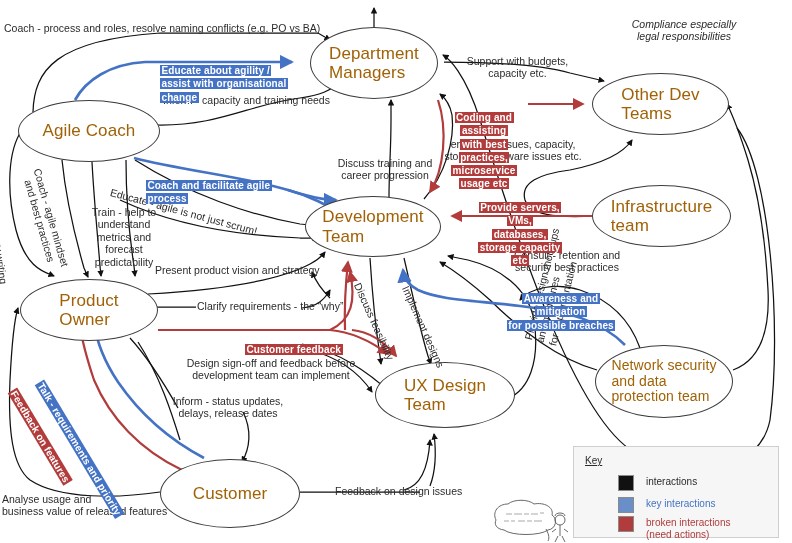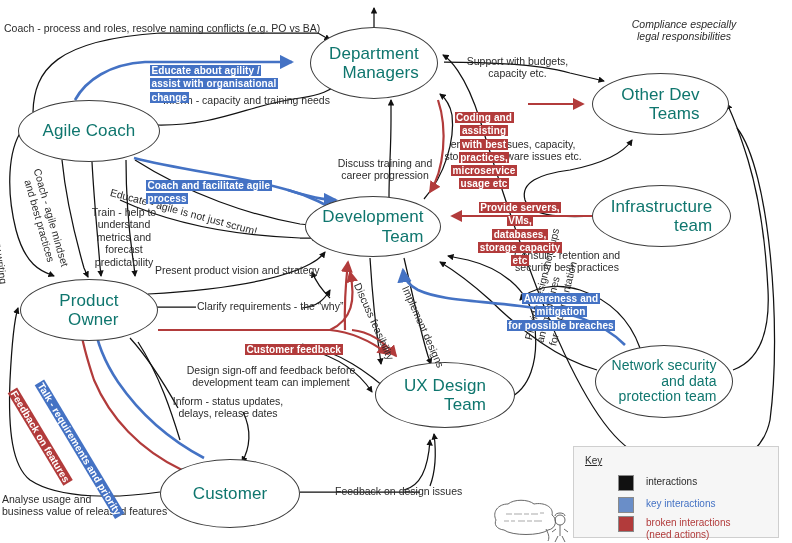--- a/index.html
+++ b/index.html
@@ -22,22 +22,22 @@
   }
   
   .node{
     position:absolute;
     border:1.3px solid #3c3c3c;
     border-radius:50%;
     background:#ffffff;
     display:flex;
     align-items:center;
     justify-content:center;
-    text-align:right;
-    color:#0f766e;
+    text-align:left;
+    color:#a16207;
     font-size:17px;
     line-height:1.12;
     letter-spacing:.1px;
     box-sizing:border-box;
     z-index:6;
   }
   .node.sm{font-size:14px;}
   
   .lbl{
     position:absolute;
@@ -293,40 +293,40 @@
 metrics and
 forecast
 predictability</div>
 
   <div class="lbl l" style="left:112px;top:186px;transform:rotate(15deg);transform-origin:left top;white-space:nowrap;">Educate - agile is not just scrum!</div>
 
   <div class="lbl l" style="left:155px;top:264px;">Present product vision and strategy</div>
 
   <div class="lbl l" style="left:197px;top:300px;">Clarify requirements - the “why”</div>
 
-  <div class="lbl c" style="left:176px;top:357px;width:190px;margin-top:7px;">Design sign-off and feedback before
+  <div class="lbl c" style="left:176px;top:357px;width:190px;">Design sign-off and feedback before
 development team can implement</div>
 
   <div class="lbl c" style="left:158px;top:395px;width:140px;">Inform - status updates,
 delays, release dates</div>
 
   <div class="lbl l" style="left:2px;top:493px;">Analyse usage and
 business value of released features</div>
 
   <div class="lbl l" style="left:335px;top:485px;">Feedback on design issues</div>
 
   <div class="lbl l" style="left:363px;top:281px;transform:rotate(66deg);transform-origin:left top;white-space:nowrap;">Discuss feasibility</div>
 
   <div class="lbl l" style="left:411px;top:284px;transform:rotate(66deg);transform-origin:left top;white-space:nowrap;">Implement designs</div>
 
   <div class="lbl l" style="left:522px;top:338px;width:120px;transform:rotate(-76deg);transform-origin:left top;">Provide design mockups
 and guidelines
 for implementation</div>
 
-  <div class="hl" style="left:137px;top:51px;width:135px;padding-left:13px;">
+  <div class="hl" style="left:147px;top:51px;width:135px;padding-left:13px;">
     <span>Educate about agility /
 assist with organisational change</span>
   </div>
 
   <div class="hl c" style="left:500px;top:279px;width:122px;">
     <span>Awareness and mitigation
 for possible breaches</span>
   </div>
 
   <div class="hl" style="left:146px;top:166px;width:150px;">

